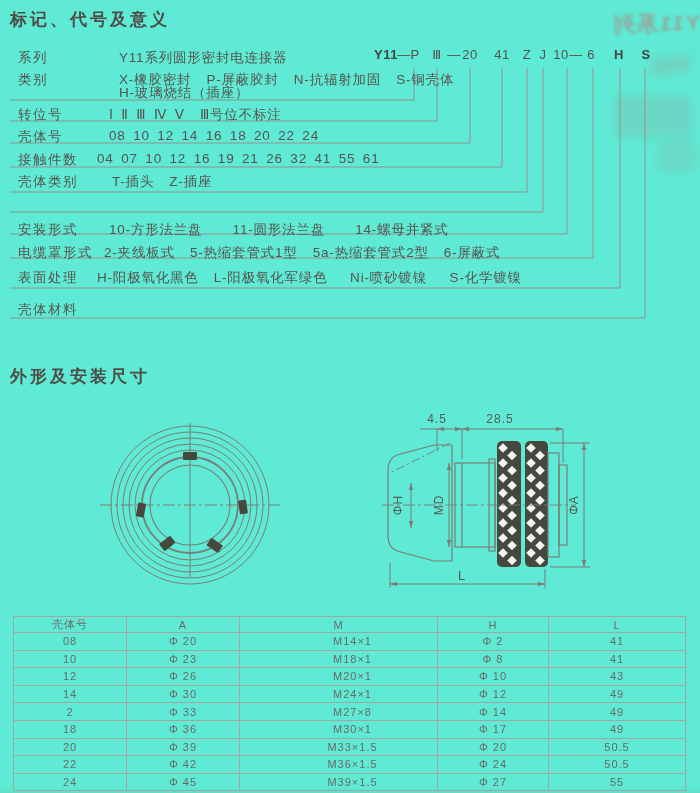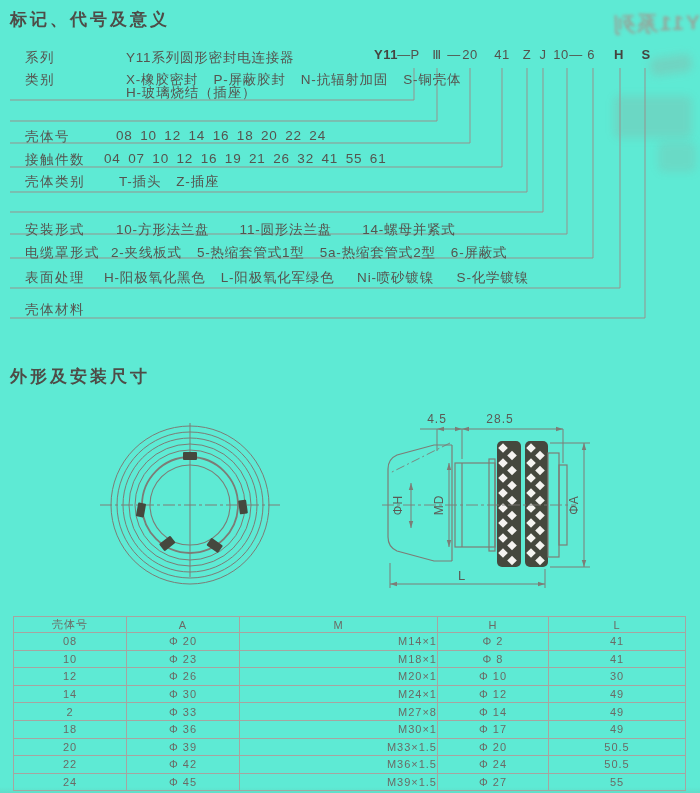--- a/index.html
+++ b/index.html
@@ -24,38 +24,38 @@
   .blob.b2{left:614px;top:96px;width:78px;height:42px;background:rgba(200,95,95,0.13);}
   .blob.b3{left:658px;top:142px;width:38px;height:30px;background:rgba(200,95,95,0.11);}
 
   .sec-title{position:absolute;left:10px;margin:0;font-size:17px;font-weight:700;
     letter-spacing:3px;color:#4e4c47;}
   #title1{top:8px;}
   #title2{top:365px;}
 
   .bracket-svg{position:absolute;left:0;top:0;width:700px;height:345px;pointer-events:none;}
 
-  .mrow{position:absolute;left:16px;width:580px;height:16px;font-size:13.5px;}
+  .mrow{position:absolute;left:9px;width:580px;height:16px;font-size:13.5px;}
   .mrow .lbl{position:absolute;left:9px;top:0;letter-spacing:1.5px;white-space:pre;}
   .mrow .cnt{position:absolute;top:0;white-space:pre;letter-spacing:0.8px;word-spacing:3px;}
 
   .code-line{position:absolute;left:0;top:47px;width:602px;height:16px;font-size:13px;}
   .code-line .cs{position:absolute;top:0;transform:translateX(-50%);letter-spacing:0.5px;color:#54524d;}
   .code-line .cs.b{font-weight:700;color:#45443f;}
 
   .drawing-svg{position:absolute;left:0;top:393px;width:700px;height:220px;}
   .drawing-svg text{font-family:"Liberation Sans","DejaVu Sans",sans-serif;
     font-size:12px;fill:#5c5a55;letter-spacing:1px;}
 
   table.dim{position:absolute;left:13px;top:616px;width:672px;border-collapse:collapse;
     table-layout:fixed;font-size:11px;color:#6b6a65;}
   table.dim td{border:1px solid #a6a5a0;height:16.6px;text-align:center;
     padding:0;vertical-align:middle;letter-spacing:1px;}
   table.dim tr.hdr td{height:13px;}
-  table.dim td.mcol{text-align:right;padding-left:28px;}
+  table.dim td.mcol{text-align:center;padding-left:28px;}
 </style>
 </head>
 <body>
 
 <div class="page">
 
   <div class="artifact-text">Y11系列</div>
   <div class="blob b1"></div>
   <div class="blob b2"></div>
   <div class="blob b3"></div>
@@ -82,20 +82,24 @@
   <div class="mrow" style="top:49px">
     <span class="lbl">系列</span>
     <span class="cnt" style="left:110px">Y11系列圆形密封电连接器</span>
   </div>
   <div class="mrow" style="top:84px">
     <span class="cnt" style="left:110px">H-玻璃烧结（插座）</span>
   </div>
   <div class="mrow" style="top:71px">
     <span class="lbl">类别</span>
     <span class="cnt" style="left:110px">X-橡胶密封  P-屏蔽胶封  N-抗辐射加固  S-铜壳体</span>
+  </div>
+  <div class="mrow" style="top:106px">
+    <span class="lbl">转位号</span>
+    <span class="cnt" style="left:100px">Ⅰ Ⅱ Ⅲ Ⅳ Ⅴ  Ⅲ号位不标注</span>
   </div>
   <div class="mrow" style="top:128px">
     <span class="lbl">壳体号</span>
     <span class="cnt" style="left:100px">08 10 12 14 16 18 20 22 24</span>
   </div>
   <div class="mrow" style="top:151px">
     <span class="lbl">接触件数</span>
     <span class="cnt" style="left:88px">04 07 10 12 16 19 21 26 32 41 55 61</span>
   </div>
   <div class="mrow" style="top:173px">
@@ -284,21 +288,21 @@
       <td>Φ 23</td>
       <td class="mcol">M18×1</td>
       <td>Φ 8</td>
       <td>41</td>
     </tr>
     <tr>
       <td>12</td>
       <td>Φ 26</td>
       <td class="mcol">M20×1</td>
       <td>Φ 10</td>
-      <td>30</td>
+      <td>43</td>
     </tr>
     <tr>
       <td>14</td>
       <td>Φ 30</td>
       <td class="mcol">M24×1</td>
       <td>Φ 12</td>
       <td>49</td>
     </tr>
     <tr>
       <td>2</td>

